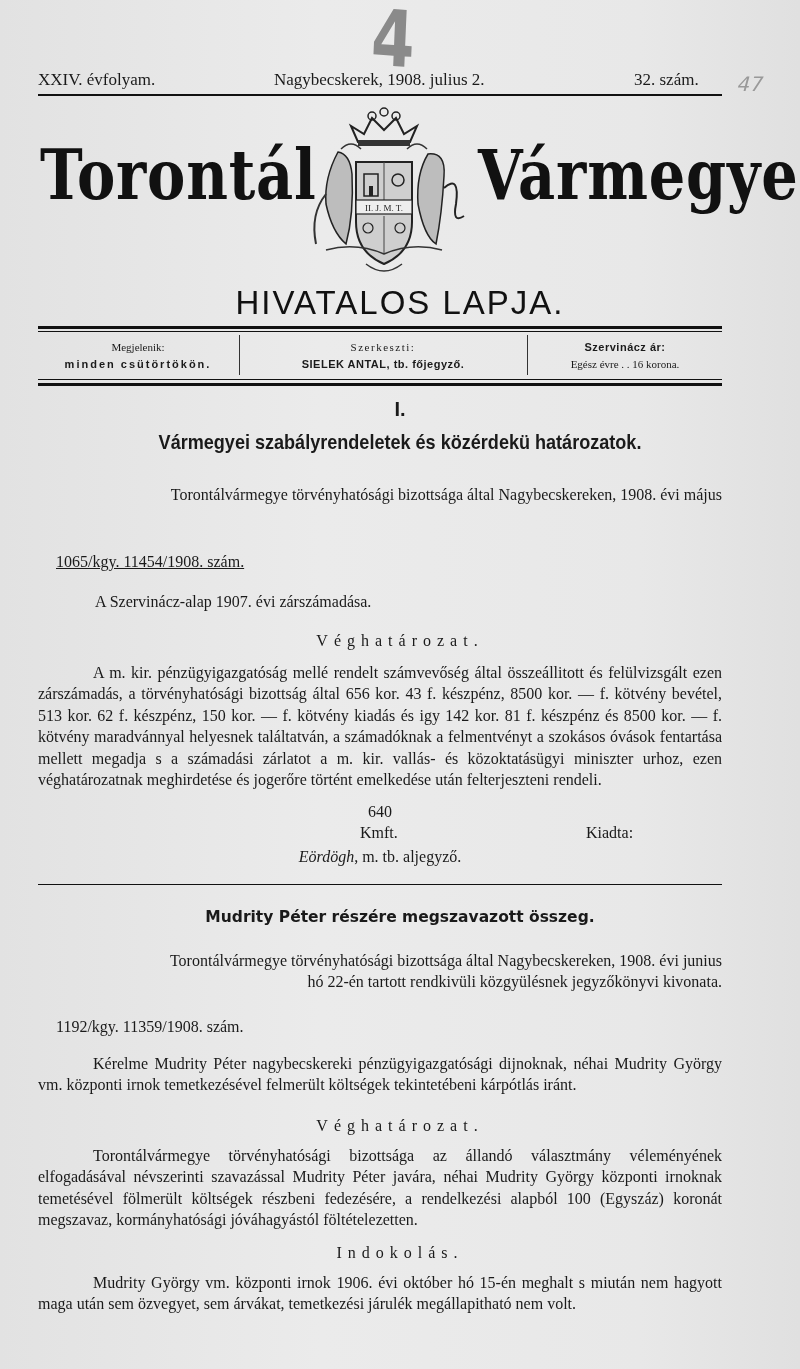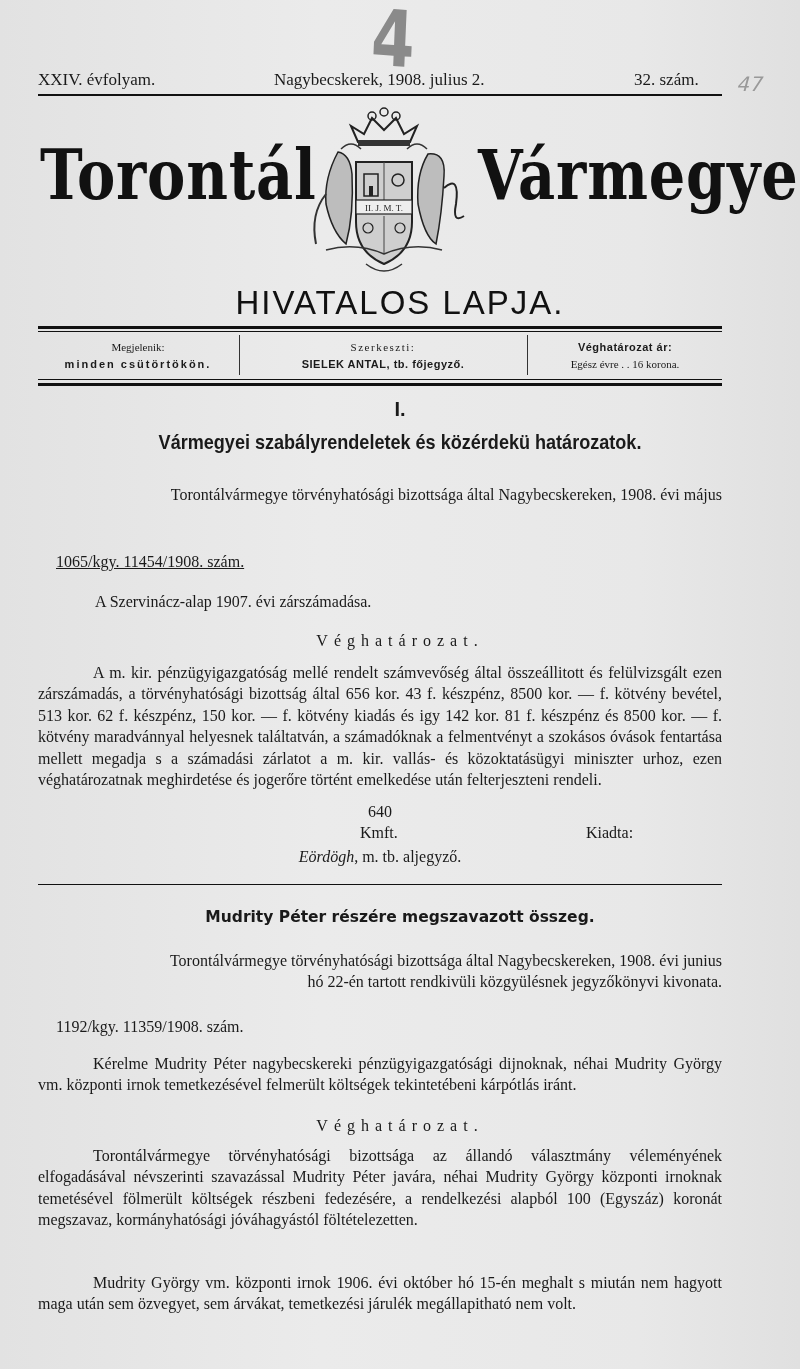--- a/index.html
+++ b/index.html
@@ -100,21 +100,21 @@
       <div>Megjelenik:</div>
       <div class="b" style="letter-spacing:2px;">minden csütörtökön.</div>
     </div>
     <div class="vsep" style="left:201px;"></div>
     <div class="infocol" style="left:202px;width:286px;">
       <div style="letter-spacing:1.5px;">Szerkeszti:</div>
       <div class="b">SIELEK ANTAL, tb. főjegyző.</div>
     </div>
     <div class="vsep" style="left:489px;"></div>
     <div class="infocol" style="left:490px;width:194px;">
-      <div class="b">Véghatározat ár:</div>
+      <div class="b">Szervinácz ár:</div>
       <div>Egész évre . . 16 korona.</div>
     </div>
   </div>
   <div class="rule" style="left:38px;top:379px;width:684px;height:1px;"></div>
   <div class="rule" style="left:38px;top:383px;width:684px;height:3px;"></div>
 
   <div class="centered sec-num">I.</div>
   <div class="centered sec-title">Vármegyei szabályrendeletek és közérdekü határozatok.</div>
 
   <div class="para center" style="top:484px;">
@@ -138,15 +138,16 @@
 
   <div class="para center" style="top:950px;">
     <div>Torontálvármegye törvényhatósági bizottsága által Nagybecskereken, 1908. évi junius</div>
     <div>hó 22-én tartott rendkivüli közgyülésnek jegyzőkönyvi kivonata.</div>
   </div>
 
   <div class="para" style="top:1016px;left:56px;">1192/kgy. 11359/1908. szám.</div>
   <div class="para indent" style="top:1053px;">Kérelme Mudrity Péter nagybecskereki pénzügyigazgatósági dijnoknak, néhai Mudrity György vm. központi irnok temetkezésével felmerült költségek tekintetébeni kárpótlás iránt.</div>
   <div class="centered spaced" style="top:1117px;font-size:16px;">Véghatározat.</div>
   <div class="para indent" style="top:1145px;">Torontálvármegye törvényhatósági bizottsága az állandó választmány véleményének elfogadásával névszerinti szavazással Mudrity Péter javára, néhai Mudrity György központi irnoknak temetésével fölmerült költségek részbeni fedezésére, a rendelkezési alapból 100 (Egyszáz) koronát megszavaz, kormányhatósági jóváhagyástól föltételezetten.</div>
+  <div class="centered spaced" style="top:1244px;font-size:16px;">Indokolás.</div>
   <div class="para indent" style="top:1272px;">Mudrity György vm. központi irnok 1906. évi október hó 15-én meghalt s miután nem hagyott maga után sem özvegyet, sem árvákat, temetkezési járulék megállapitható nem volt.</div>
 
 </div>
 
 </body></html>

